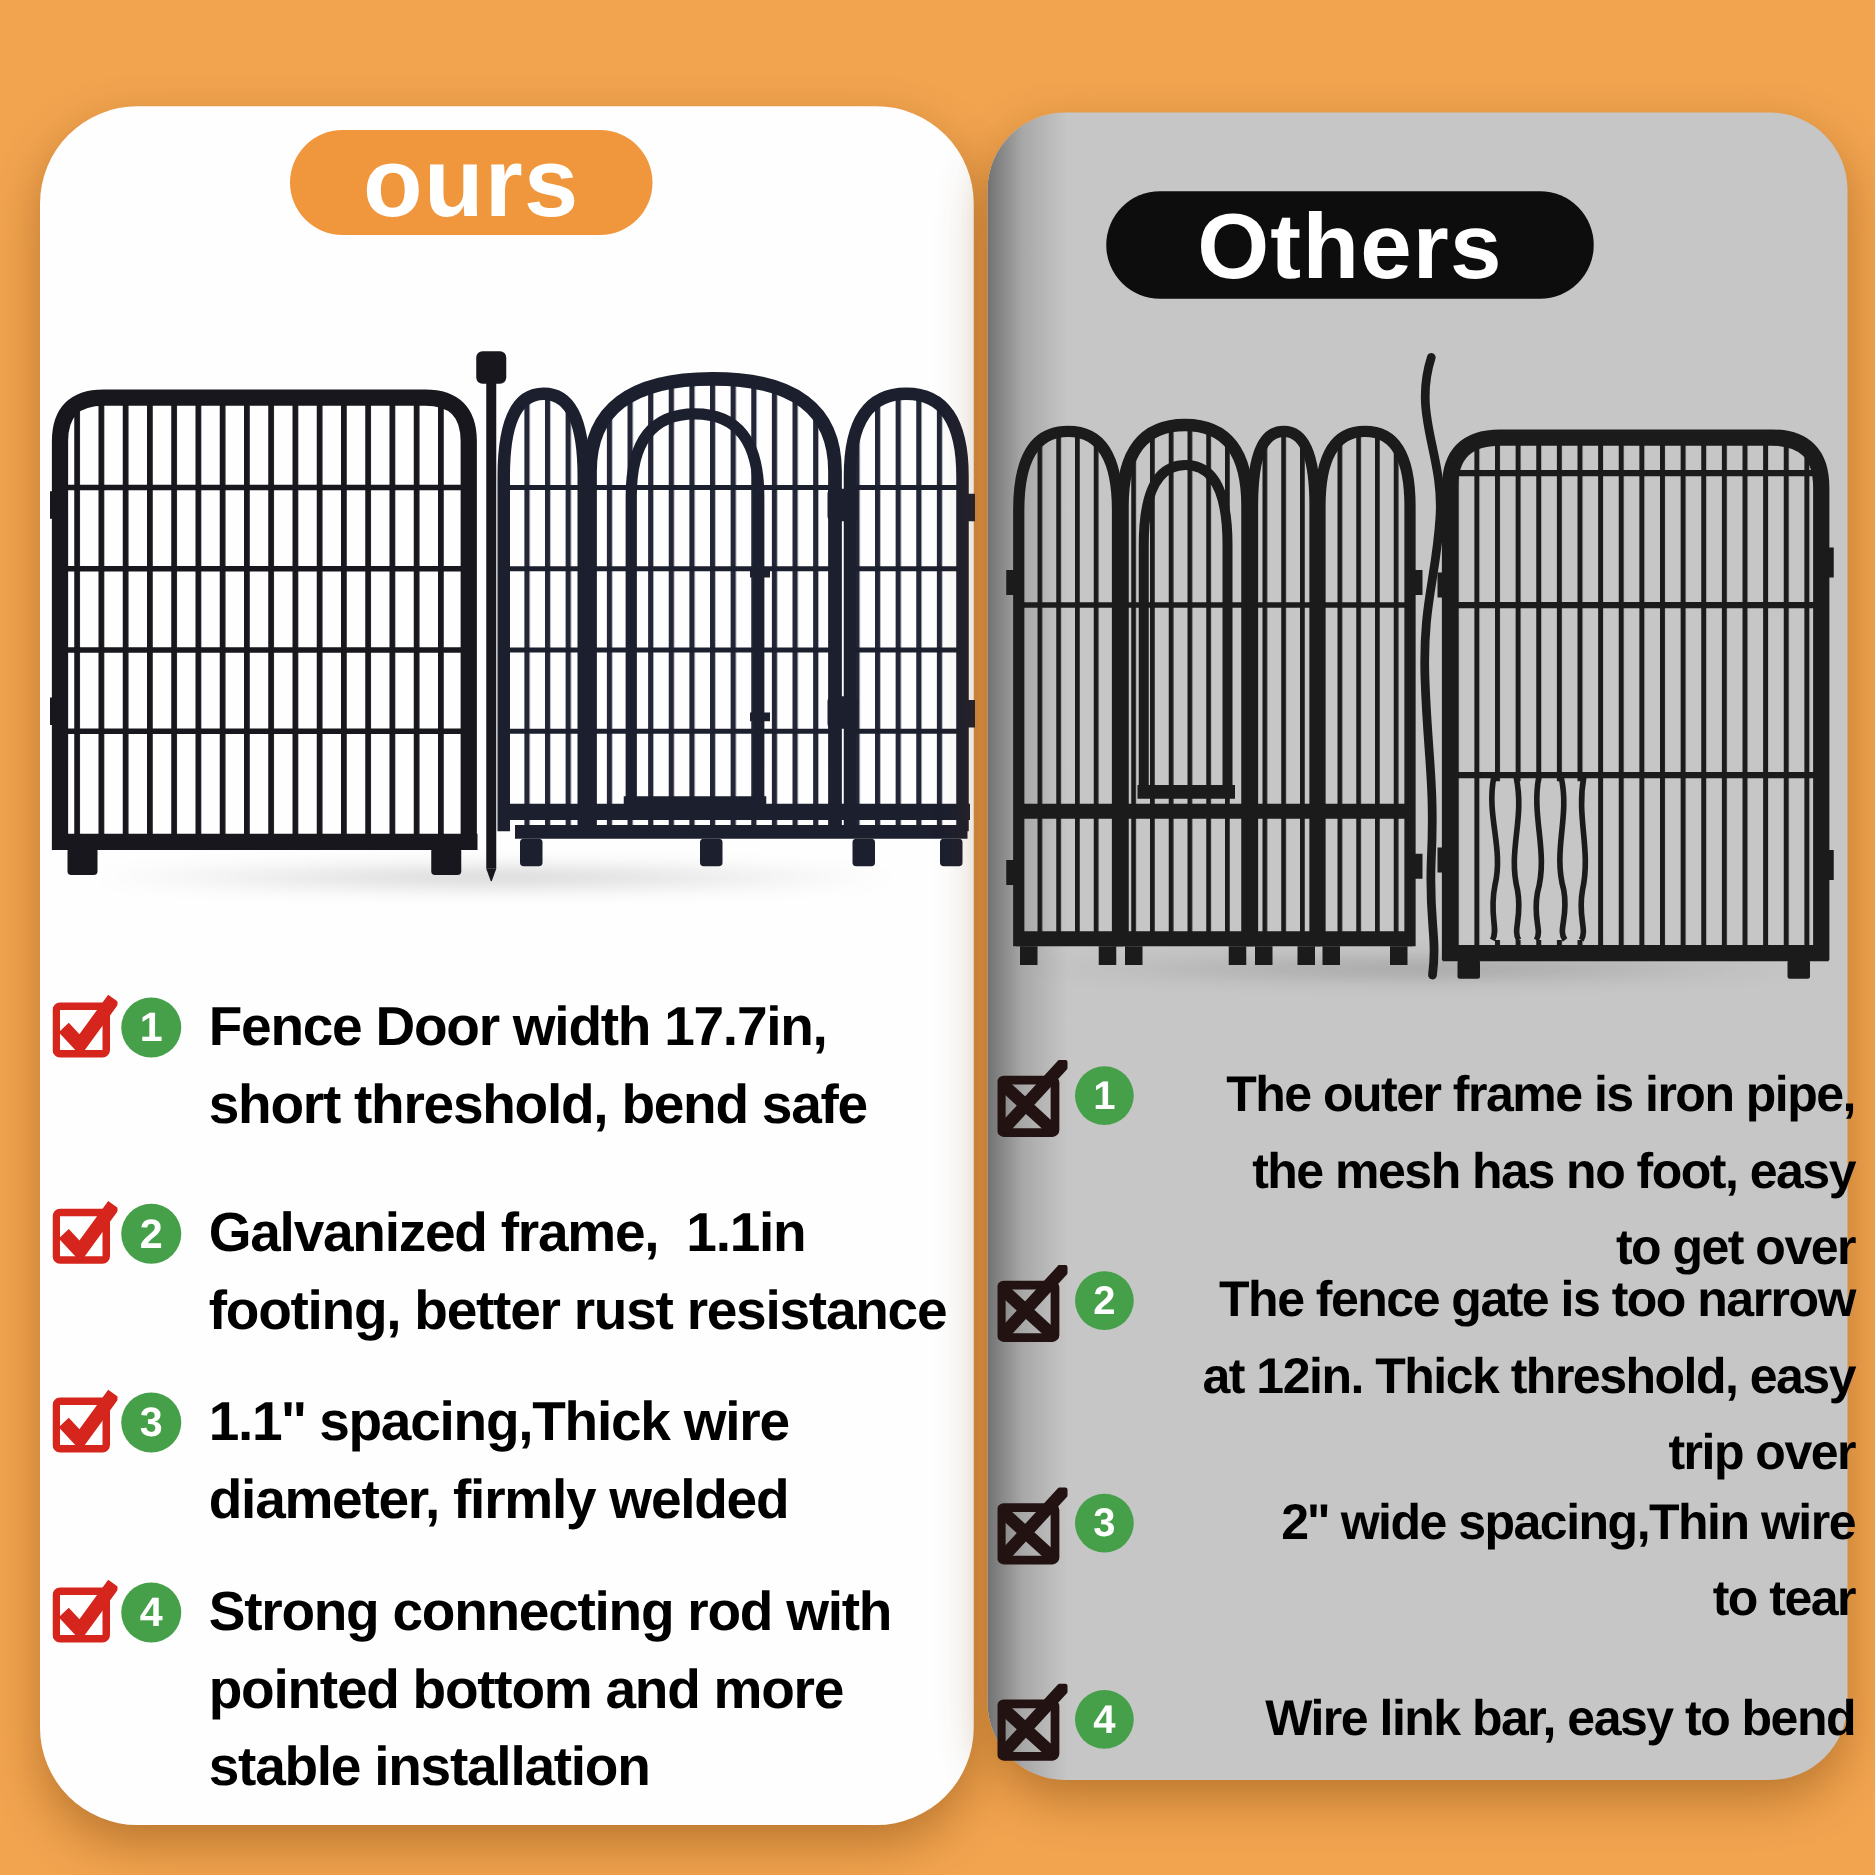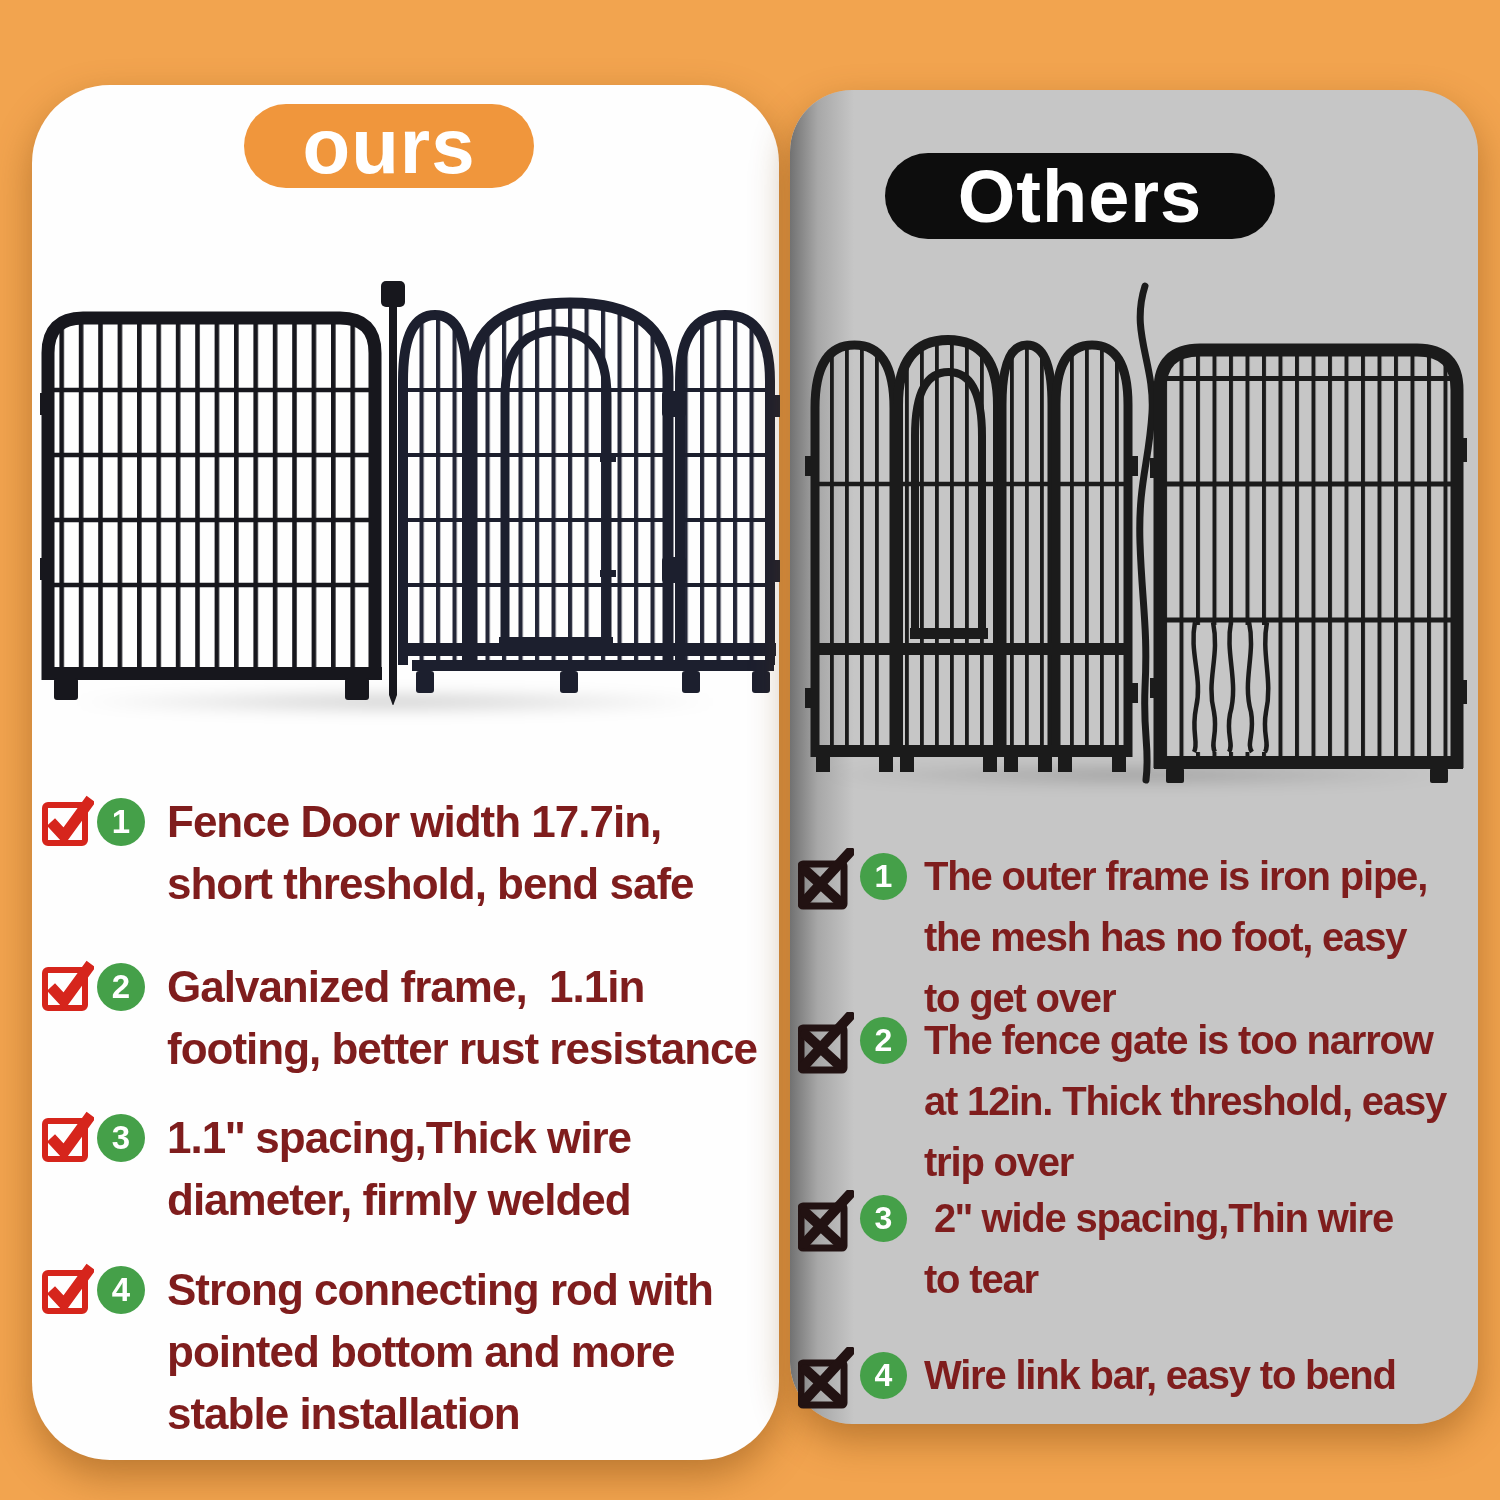--- a/index.html
+++ b/index.html
@@ -19,21 +19,21 @@
   }
   .card-gray .lshade{
     position:absolute;inset:0;border-radius:inherit;pointer-events:none;
     background:linear-gradient(90deg, rgba(30,30,30,.50) 0px, rgba(60,60,60,.22) 28px, rgba(120,120,120,0) 64px);
   }
   .pill{
     position:absolute;display:flex;align-items:center;justify-content:center;
     font-weight:700;color:#FFFFFF;letter-spacing:1px;
   }
   .pill-ours{
-    left:244px;top:104px;width:290px;height:84px;border-radius:42px;
+    left:232px;top:104px;width:290px;height:84px;border-radius:42px;
     background:#F0963C;font-size:78px;
   }
   .pill-others{
     left:885px;top:153px;width:390px;height:86px;border-radius:43px;
     background:#0D0D0D;font-size:74px;
   }
   .scene{position:absolute;}
   #scene-left{left:40px;top:275px;width:740px;height:430px;}
   #scene-right{left:800px;top:278px;width:670px;height:510px;}
   .ground-shadow{position:absolute;border-radius:50%;filter:blur(7px);}
@@ -42,23 +42,23 @@
 
   .feat{position:absolute;display:flex;align-items:flex-start;}
   .feat .icons{display:flex;flex:none;}
   .feat .check-svg{margin-top:2px;}
   .feat .badge{
     flex:none;border-radius:50%;display:flex;align-items:center;justify-content:center;
     color:#fff;font-weight:700;
   }
   .ours-list .badge{width:48px;height:48px;background:#45A049;font-size:33px;margin:7px 0 0 3px;}
   .others-list .badge{width:47px;height:47px;background:#45A049;font-size:32px;margin:7px 0 0 6px;}
-  .feat .txt{color:#7f1d1d;font-weight:700;}
+  .feat .txt{color:#000000;font-weight:700;}
   .ours-list .txt{margin-left:22px;font-size:44px;line-height:62px;letter-spacing:-1px;width:600px;}
-  .others-list .txt{margin-left:17px;font-size:40px;line-height:61px;letter-spacing:-1.2px;width:560px;}
+  .others-list .txt{margin-left:17px;font-size:40px;line-height:61px;letter-spacing:-1.2px;width:560px;text-align:right;}
 </style>
 </head>
 <body>
 
 <div class="canvas">
 
   <div class="card card-white">
     <div class="ground-shadow gs-left" style="position:absolute;left:38px;top:605px;"></div>
   </div>
 

